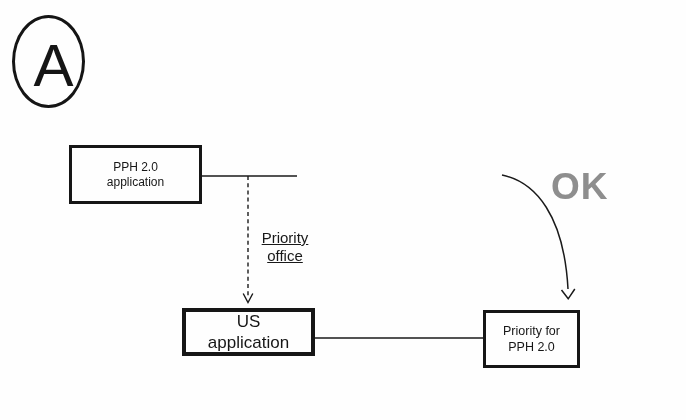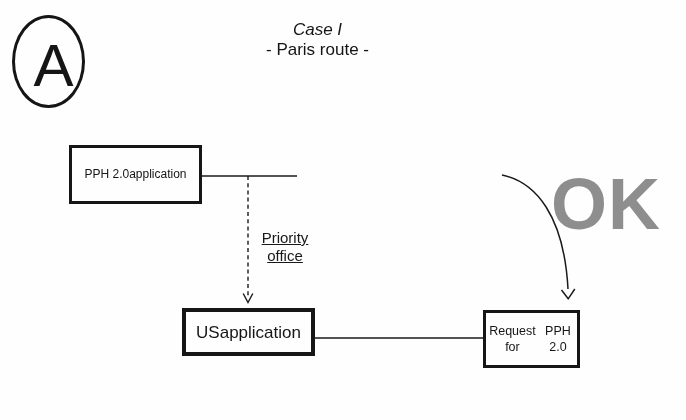--- a/index.html
+++ b/index.html
@@ -48,21 +48,21 @@
     line-height: 20px;
     color: #141414;
   }
   .diagram-title .case-line { font-style: italic; }
   .node {
     position: absolute;
     box-sizing: border-box;
     background: #fefefe;
     border: 3px solid #161616;
     display: flex;
-    flex-direction: row;
+    flex-direction: column;
     align-items: center;
     justify-content: center;
     text-align: center;
     color: #161616;
   }
   .node-pph-office {
     left: 69px; top: 145px;
     width: 133px; height: 59px;
     font-size: 12px;
     line-height: 14.5px;
@@ -81,21 +81,21 @@
   }
   .node-request {
     left: 483px; top: 310px;
     width: 97px; height: 58px;
     font-size: 12.5px;
     line-height: 16px;
   }
   .ok-annotation {
     position: absolute;
     left: 551px; top: 168px;
-    font-size: 72px;
+    font-size: 37px;
     font-weight: bold;
     letter-spacing: 1px;
     line-height: 1;
     color: #8e8e8e;
   }
   .priority-annotation {
     position: absolute;
     left: 253px; top: 229px;
     width: 64px;
     text-align: center;
@@ -120,38 +120,34 @@
     <line x1="315" y1="338" x2="484" y2="338" stroke="#1a1a1a" stroke-width="1.5"></line>
 
     <path d="M 502 175 C 536 182, 564 216, 568 289" fill="none" stroke="#1a1a1a" stroke-width="1.5"></path>
     <polyline points="561.5,290 568.2,298.8 574.8,289" fill="none" stroke="#1a1a1a" stroke-width="1.5"></polyline>
   </svg>
 
   <div class="marker-ellipse">
     <span class="letter">A</span>
   </div>
 
-  <div class="diagram-title">
-    <div class="case-line">Case I</div>
-    <div>- Paris route -</div>
-  </div>
 
   <div class="node node-pph-office">
     <span>PPH 2.0</span>
     <span>application</span>
   </div>
 
 
   <div class="node node-us-application">
     <span>US</span>
     <span>application</span>
   </div>
 
   <div class="node node-request">
-    <span>Request for</span>
+    <span>Priority for</span>
     <span>PPH 2.0</span>
   </div>
 
   <div class="ok-annotation">OK</div>
 
   <div class="priority-annotation">
     <div>Priority</div>
     <div>office</div>
   </div>
 

